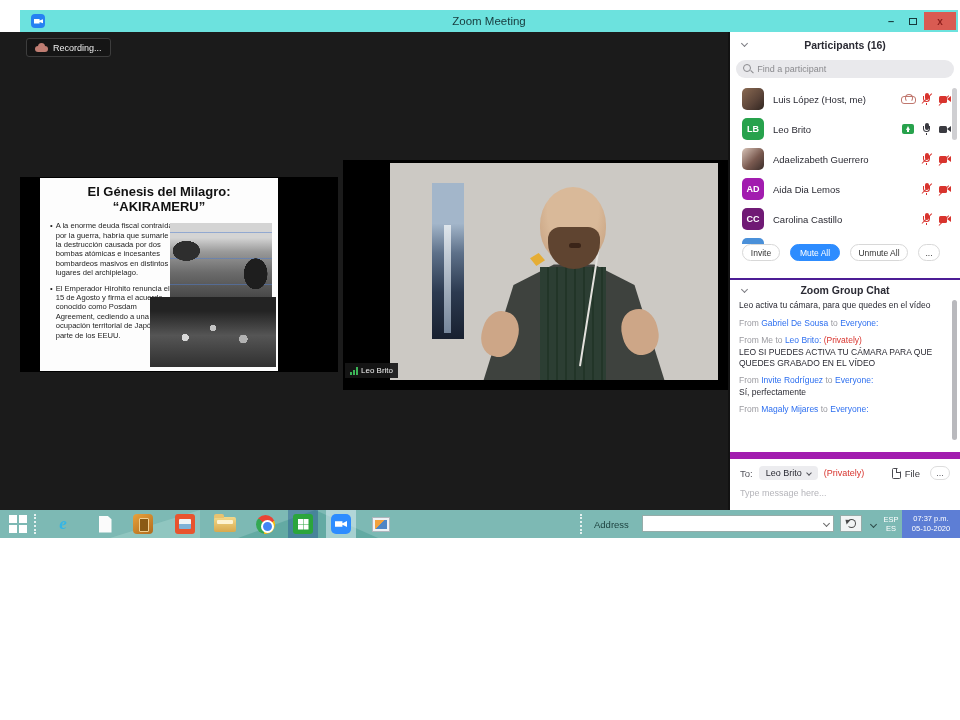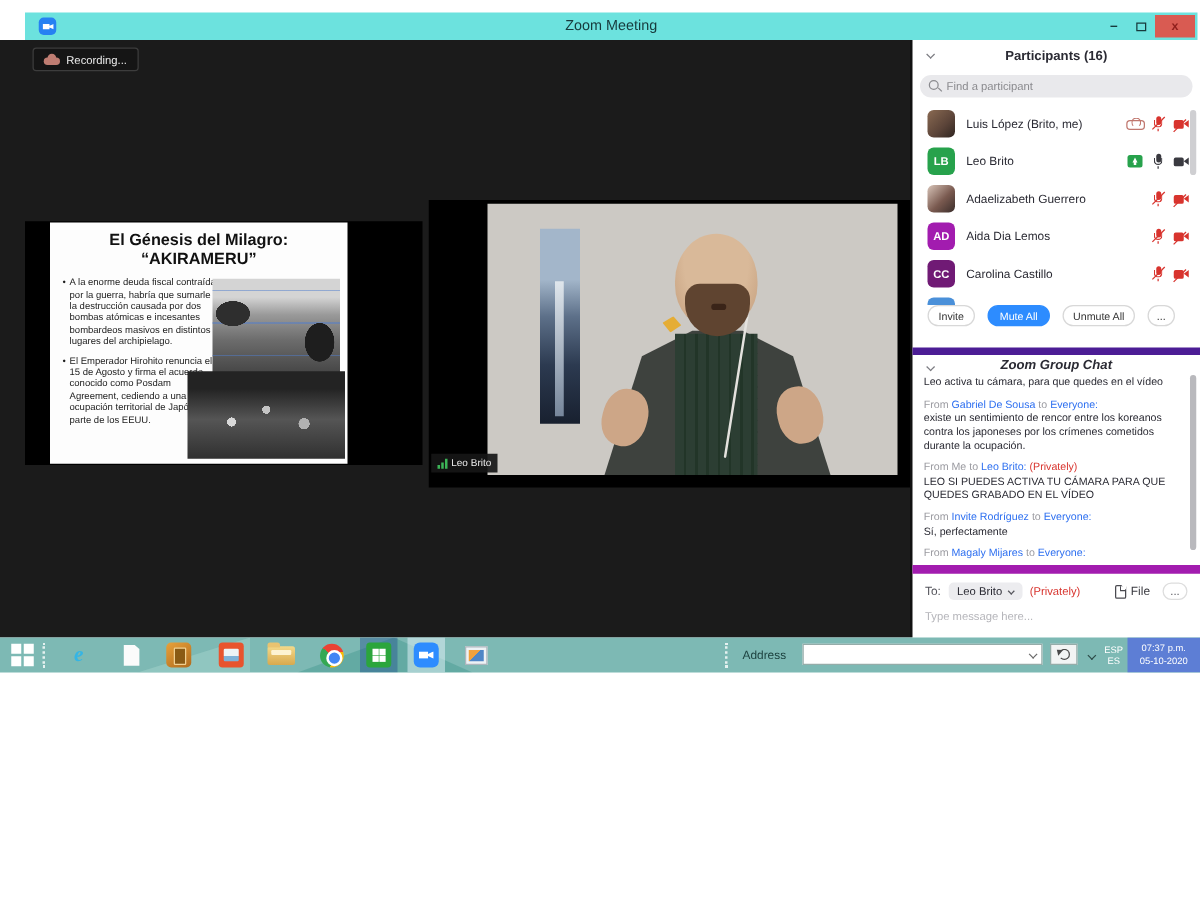--- a/index.html
+++ b/index.html
@@ -139,21 +139,21 @@
   .ic-share::after { content:""; position:absolute; left:3.5px; top:2px; width:0; height:0;
     border-left:2.5px solid transparent; border-right:2.5px solid transparent; border-bottom:4px solid #fff; }
   .pscroll { position:absolute; right:3px; top:56px; width:5px; height:52px; background:#cfcfd2; border-radius:3px; }
   .pbuttons { position:absolute; top:212px; left:0; right:0; height:20px; }
   .pbtn { position:absolute; top:0; height:17px; border-radius:9px; background:#fff; border:1px solid #d8d8d8;
     font-size:8.5px; color:#333; display:flex; align-items:center; justify-content:center; cursor:default; }
   .pbtn.primary { background:#2d8cff; border-color:#2d8cff; color:#fff; }
   .b-invite { left:12px; width:38px; } .b-mute { left:60px; width:50px; }
   .b-unmute { left:120px; width:58px; } .b-more { left:188px; width:22px; }
 
-  .c-head { top:246px; border-top:6px solid #4c1d95;font-style:italic; }
+  .c-head { top:246px; border-top:2px solid #4c1d95; }
   .chatlist { position:absolute; left:9px; right:16px; top:268px; height:148px; overflow:hidden;
     font-size:8.5px; line-height:1.25; }
   .msg { margin-bottom:7px; }
   .meta { color:#9a9aa0; margin-bottom:1px; }
   .meta .who { color:#2d6ff0; }
   .meta .gray { color:#9a9aa0;text-align:center; }
   .meta .priv { color:#d8342e; }
   .mbody { color:#2a2a33; }
   .cscroll { position:absolute; right:3px; top:268px; width:5px; height:140px; background:#b9b9bd; border-radius:3px; }
   .composer { position:absolute; left:0; right:0; top:420px; border-top:7px solid #a21caf; height:58px; }
@@ -313,21 +313,21 @@
       <span class="t">Participants (16)</span>
     </div>
     <div class="search">
       <span class="ic-mag"></span>
       <input type="text" placeholder="Find a participant" style="">
     </div>
 
     <div class="plist">
       <div class="prow">
         <span class="avatar av-photo1"></span>
-        <span class="pname">Luis López (Brito, me)</span>
+        <span class="pname">Luis López (Host, me)</span>
         <span class="picons">
           <span class="ic-cloudrec"></span>
           <span class="ic-mic red slash">
               <b></b>
               <u></u>
               <s></s>
             </span>
           <span class="ic-cam red slash">
               <b></b>
               <u></u>
@@ -417,21 +417,20 @@
       <div class="msg">
         <div class="mbody">Leo activa tu cámara, para que quedes en el vídeo</div>
       </div>
       <div class="msg">
         <div class="meta">
           <span class="gray">From</span>
           <span class="who">Gabriel De Sousa</span>
           <span class="gray">to</span>
           <span class="who">Everyone:</span>
         </div>
-        <div class="mbody">existe un sentimiento de rencor entre los koreanos contra los japoneses por los crímenes cometidos durante la ocupación.</div>
       </div>
       <div class="msg">
         <div class="meta">
           <span class="gray">From</span>
           <span class="gray">Me</span>
           <span class="gray">to</span>
           <span class="who">Leo Brito:</span>
           <span class="priv">(Privately)</span>
         </div>
         <div class="mbody">LEO SI PUEDES ACTIVA TU CÁMARA PARA QUE QUEDES GRABADO EN EL VÍDEO</div>

